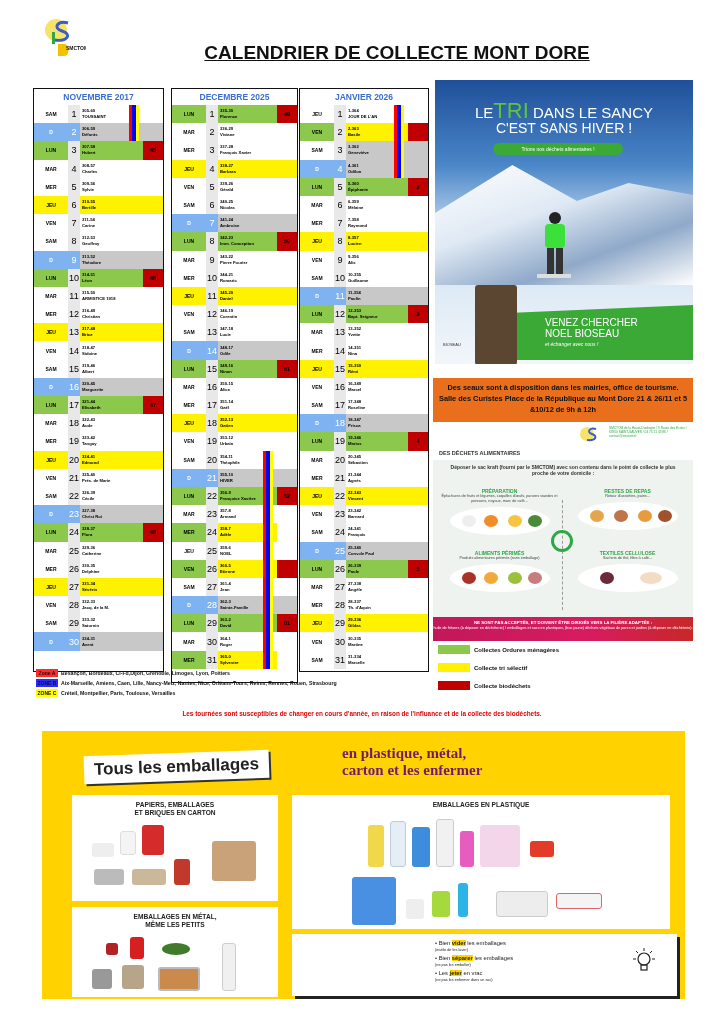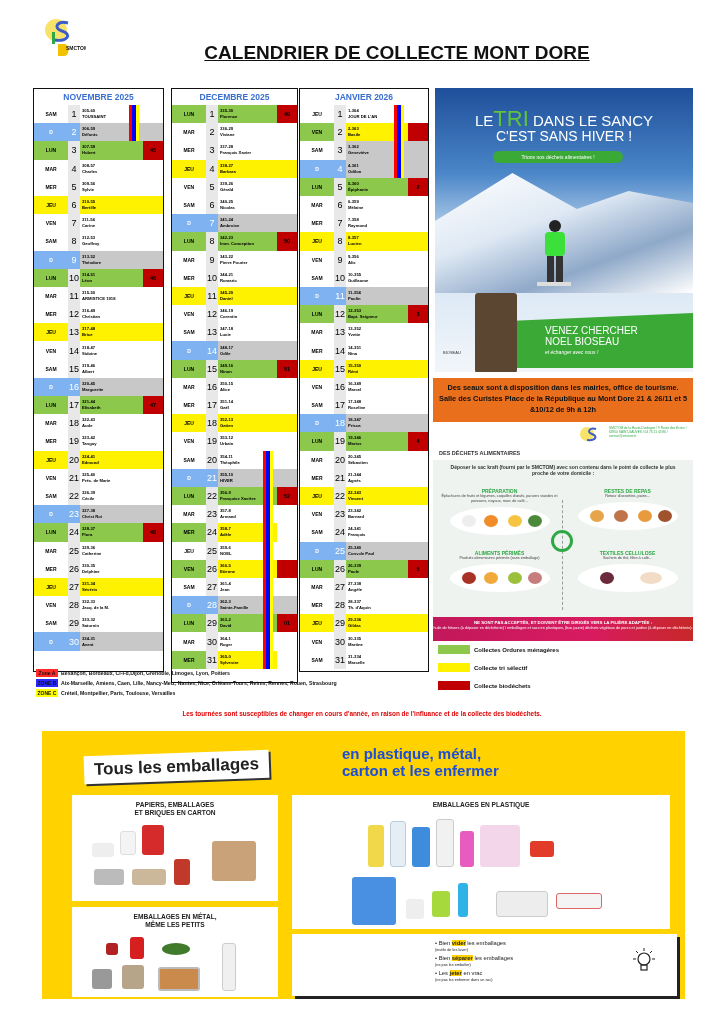--- a/index.html
+++ b/index.html
@@ -14,21 +14,21 @@
   .ncell { width: 12px; font-size: 9px; display: flex; align-items: center; justify-content: center; background: #e8e8e8; }
   .tcell { flex: 1; font-size: 4.2px; font-weight: bold; padding-left: 2px; display: flex; flex-direction: column; justify-content: center; line-height: 6px; }
   .bcell { width: 20px; font-size: 5.5px; font-weight: bold; display: flex; align-items: center; justify-content: center; }
   .bg-green { background: #8cc84b; }
   .bg-yellow { background: #fff200; }
   .bg-grey { background: #c8c8c8; }
   .bg-blue { background: #7fb2f0; color: #fff; }
   .bg-red { background: #c00000; }
   .zonebar { position: absolute; width: 10px; display: flex; }
   .zonebar span { flex: 1; }
-  #promo { left: 435px; top: 88px; width: 258px; height: 284px; background: linear-gradient(180deg,#1f4f9a 0%,#4a86c8 30%,#cfe1f2 55%,#f2f6fa 100%); overflow: hidden; }
+  #promo { left: 435px; top: 80px; width: 258px; height: 284px; background: linear-gradient(180deg,#1f4f9a 0%,#4a86c8 30%,#cfe1f2 55%,#f2f6fa 100%); overflow: hidden; }
   #promo .t1 { position: absolute; top: 18px; width: 100%; text-align: center; color: #fff; font-size: 15px; }
   #promo .t1 b { color: #5ec43a; font-size: 22px; font-weight: normal; }
   #promo .t2 { position: absolute; top: 40px; width: 100%; text-align: center; color: #fff; font-size: 14px; }
   #promo .pill { position: absolute; top: 63px; left: 58px; width: 130px; height: 12px; background: #3aa935; border-radius: 6px; color: #fff; font-size: 5px; text-align: center; line-height: 12px; }
   #promo .mount { position: absolute; top: 85px; left: 0; width: 100%; height: 120px; background: linear-gradient(160deg,#fff 0%,#dfe9f4 40%,#8fa9c9 70%,#fff 100%); clip-path: polygon(0 40%,30% 0,55% 30%,75% 15%,100% 25%,100% 100%,0 100%); }
   #promo .skier { position: absolute; top: 130px; left: 100px; width: 36px; height: 75px; }
   #promo .banner { position: absolute; top: 225px; left: 70px; width: 188px; height: 55px; background: #3aa935; clip-path: polygon(0 15%,100% 0,100% 100%,0 100%); color: #fff; padding: 12px 0 0 40px; }
   #promo .banner .b1 { font-size: 10px; line-height: 11px; }
   #promo .banner .b2 { font-size: 5px; font-style: italic; margin-top: 2px; }
   #promo .bin { position: absolute; top: 205px; left: 40px; width: 42px; height: 80px; background: #5b4632; border-radius: 3px; }
@@ -50,21 +50,21 @@
   #collecte .divider { position: absolute; left: 129px; top: 78px; height: 110px; border-left: 1px dashed #999; }
   #pinkbar { left: 433px; top: 617px; width: 260px; height: 24px; background: linear-gradient(90deg,#c2185b,#d81b60 60%,#c62828); color: #fff; text-align: center; font-size: 3.8px; padding-top: 3px; line-height: 5px; }
   #pinkbar b { font-size: 4.4px; }
   .legend-item { position: absolute; left: 438px; display: flex; align-items: center; gap: 4px; font-size: 6px; font-weight: bold; color: #111; }
   .legend-item .sw { width: 32px; height: 9px; }
   .zone-line { position: absolute; left: 36px; display: flex; align-items: center; font-size: 5.2px; font-weight: bold; color: #111; }
   .zone-line .zl { width: 22px; height: 8px; font-size: 5px; color: #111; display: flex; align-items: center; justify-content: center; margin-right: 3px; }
   #notice { left: 0; width: 724px; top: 710px; text-align: center; color: #e00000; font-size: 6.4px; font-weight: bold; }
   #tri { left: 42px; top: 731px; width: 643px; height: 268px; background: #ffd200; }
   #tri .tous { position: absolute; left: 42px; top: 22px; background: #fff; transform: rotate(-2deg); padding: 4px 10px; font-size: 17px; font-weight: bold; color: #222; box-shadow: 2px 2px 0 #333; }
-  #tri .plast { position: absolute; left: 300px; top: 14px; font-size: 15px; font-weight: bold; color: #1d4ed8; line-height: 17px; }
+  #tri .plast { position: absolute; left: 300px; top: 14px; font-size: 15px; font-weight: bold; color: #701a75; line-height: 17px; font-family: Liberation Serif, serif; }
   .tri-card { position: absolute; background: #fff; }
   .tri-card .ct { text-align: center; font-size: 6.6px; font-weight: bold; color: #222; padding-top: 6px; line-height: 8px; }
   .prod { position: absolute; border-radius: 3px; }
   #reflex { left: 250px; top: 203px; width: 385px; height: 62px; background: #fff; box-shadow: 3px 3px 0 #222; }
   #reflex .rt { position: absolute; left: 8px; top: 6px; font-size: 17px; font-weight: 900; color: #222; line-height: 16px; }
   #reflex .tips { position: absolute; left: 143px; top: 6px; font-size: 5.8px; color: #222; line-height: 6.5px; }
   #reflex .tips small { font-size: 3.8px; display: block; margin-bottom: 2px; }
   #reflex .tips i { font-style: normal; font-weight: bold; background: #ffd200; }
   #reflex .bulb { position: absolute; right: 22px; top: 14px; width: 22px; height: 28px; }
 </style>
@@ -75,21 +75,21 @@
   <circle cx="18" cy="12" r="11" fill="#f7e36a"></circle>
   <path d="M30 5 C20 2 14 10 24 13 C34 16 30 24 16 22" stroke="#3c5cc8" stroke-width="3" fill="none"></path>
   <rect x="14" y="14" width="3" height="12" fill="#2ea845"></rect>
   <path d="M20 26 L26 26 C32 26 32 38 26 38 L20 38 Z" fill="#f2c200"></path>
   <text x="28" y="32" font-size="5" font-family="Liberation Sans, sans-serif" font-weight="bold" fill="#111">SMCTOM</text>
 </svg>
 <div id="title" class="abs">CALENDRIER DE COLLECTE MONT DORE</div>
 
 <div id="months">
     <div class="month" style="left: 33px; width: 131px; height: 584.2px;">
-      <div class="month-head">NOVEMBRE 2025</div>
+      <div class="month-head">NOVEMBRE 2017</div>
       <div class="row">
         <div class="dcell">SAM</div>
         <div class="ncell">1</div>
         <div class="tcell">
           <span>305-60</span>
           <span>TOUSSAINT</span>
         </div>
         <div class="bcell"></div>
       </div>
       <div class="row">

